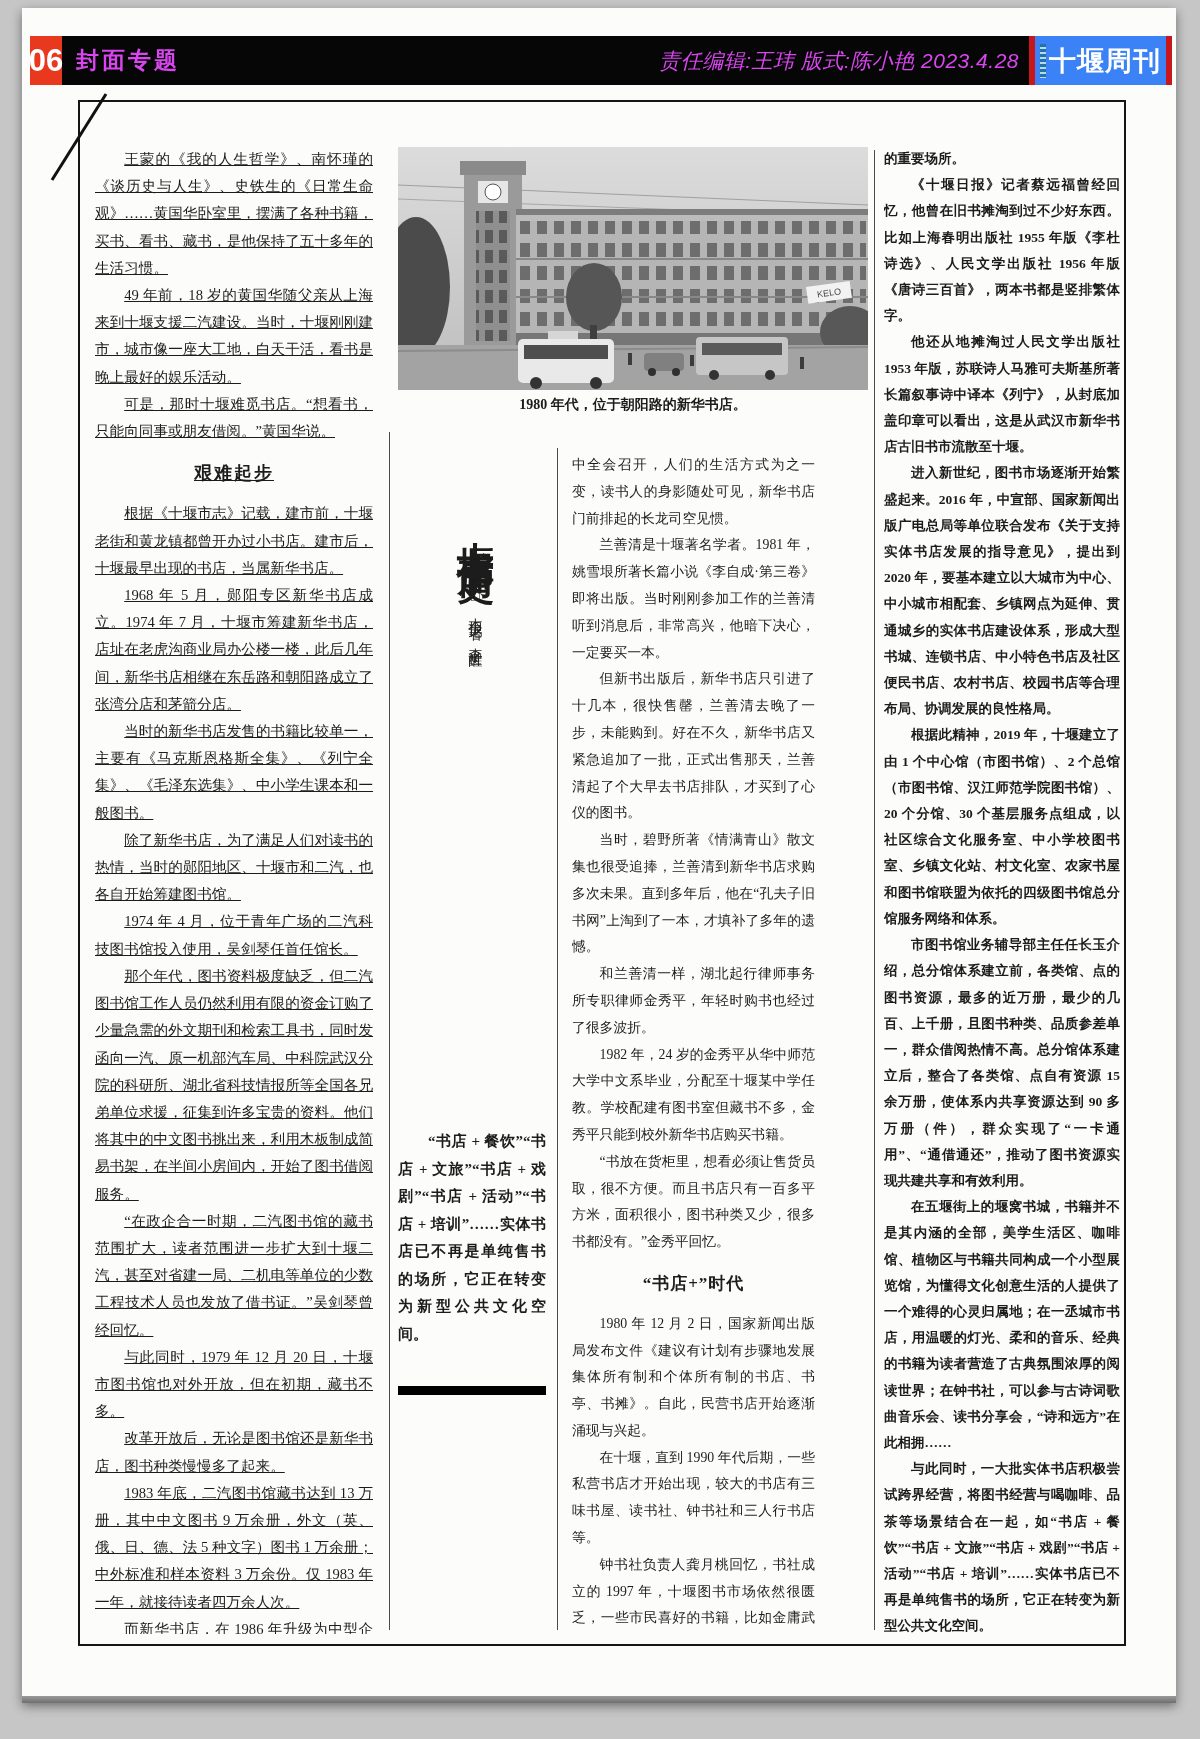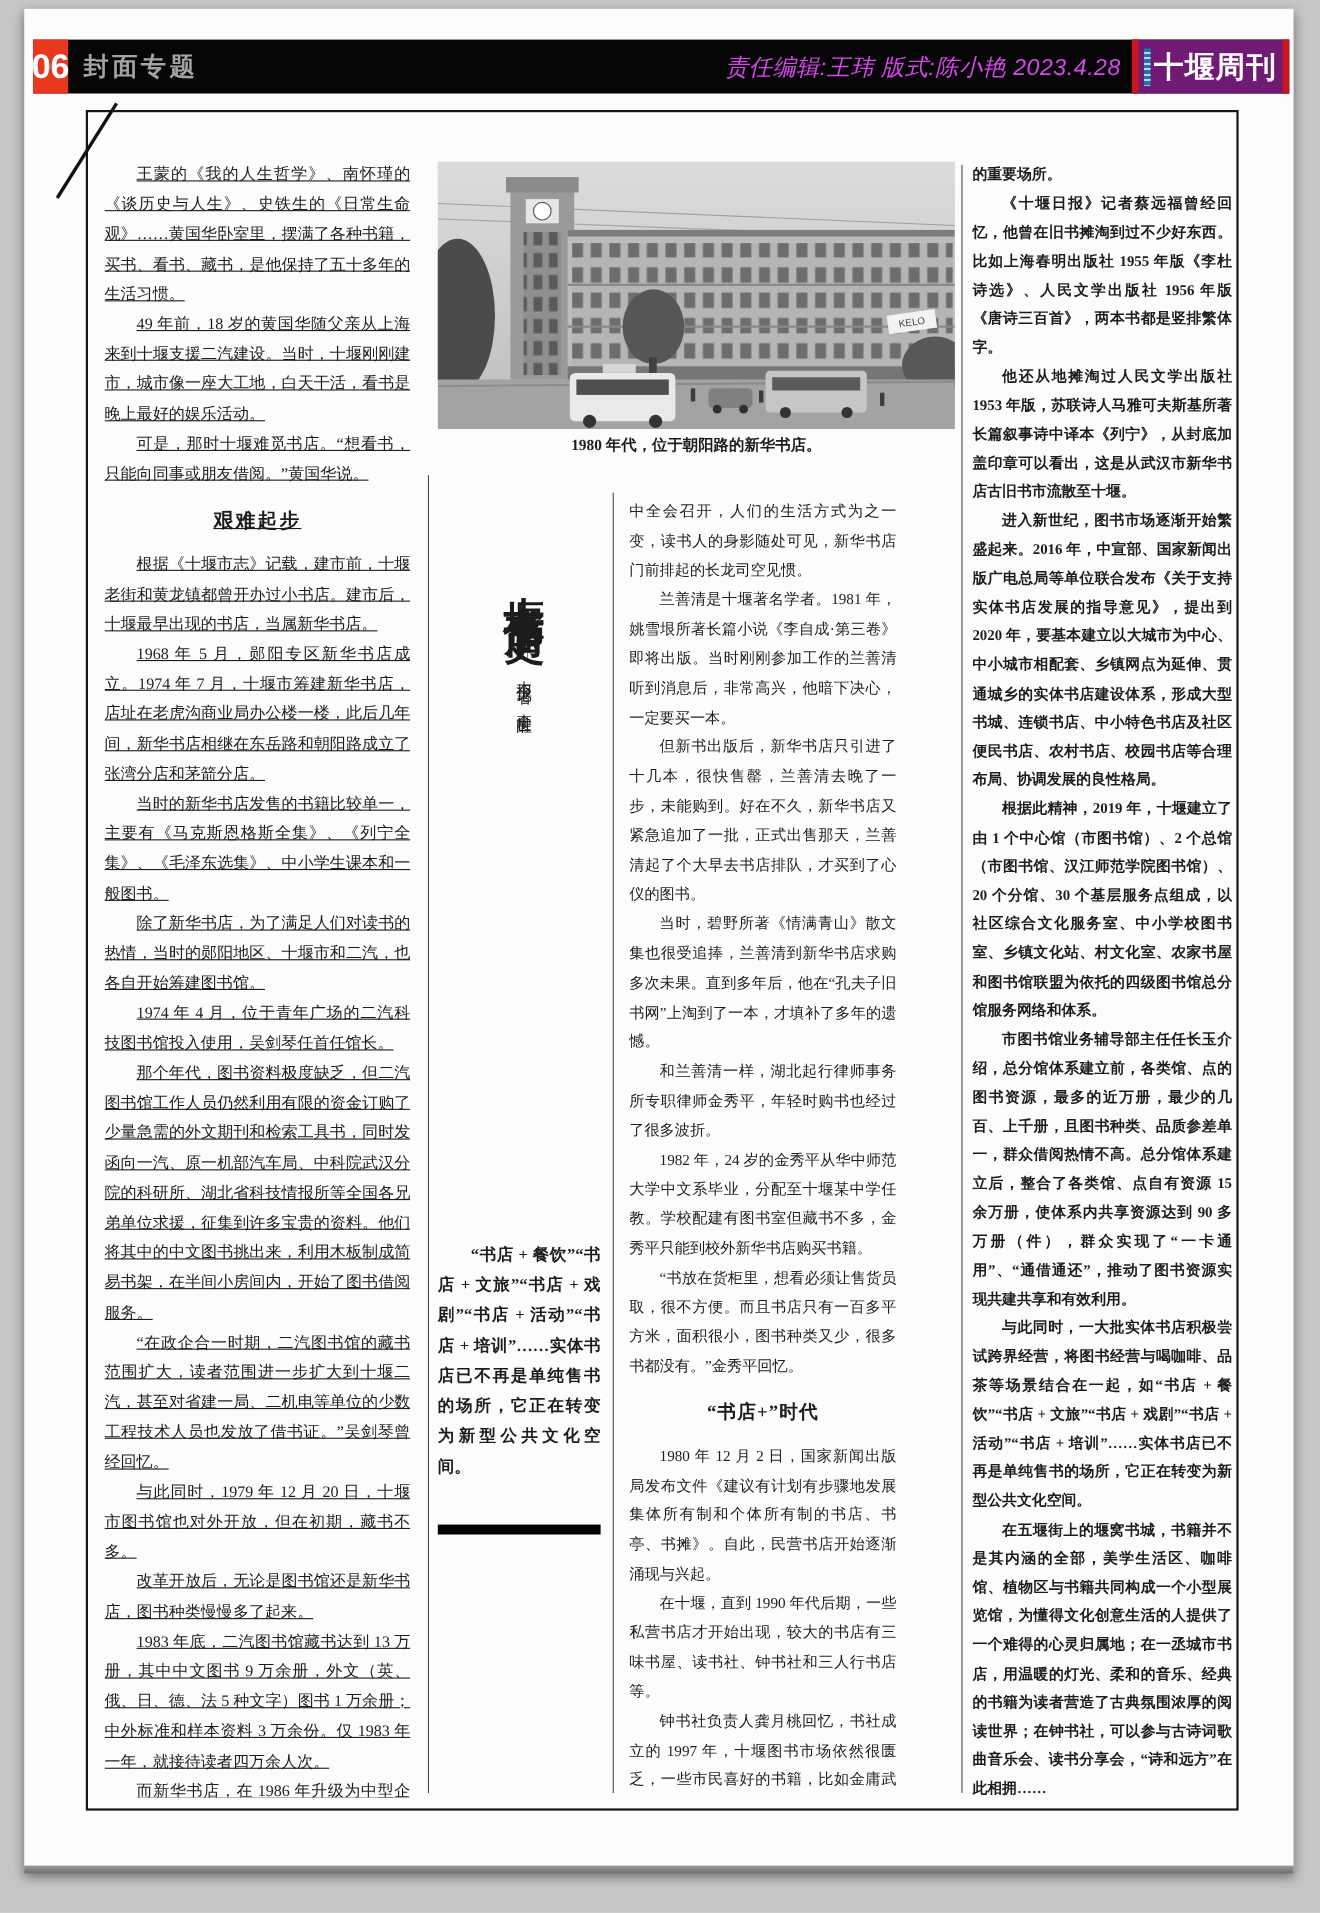--- a/index.html
+++ b/index.html
@@ -7,24 +7,24 @@
        font-family:"Liberation Serif","DejaVu Serif",serif;color:#1c1c1c;}
   .page{position:absolute;left:22px;top:8px;width:1154px;height:1694px;background:#fcfcfb;
         box-shadow:0 4px 10px rgba(0,0,0,.45);}
   .page-edge{position:absolute;left:22px;top:1696px;width:1154px;height:7px;
         background:linear-gradient(#9a9a9a,#6f6f6f);}
   
   .topbar{position:absolute;left:30px;top:36px;width:1142px;height:49px;background:#060606;
         display:flex;align-items:center;font-family:"Liberation Sans","DejaVu Sans",sans-serif;}
   .pagenum{width:32px;height:49px;background:#e8391f;color:#fff;font-size:31px;font-weight:bold;
         display:flex;align-items:center;justify-content:center;}
-  .section{color:#a3a3a3;font-size:23px;font-weight:bold;letter-spacing:3px;margin-left:14px;}
+  .section{color:#d946ef;font-size:23px;font-weight:bold;letter-spacing:3px;margin-left:14px;}
   .sp{flex:1;}
   .editors{color:#d946ef;font-size:21px;font-style:italic;margin-right:10px;letter-spacing:.5px;}
-  .masthead{height:49px;display:flex;align-items:center;background:#701a75;
+  .masthead{height:49px;display:flex;align-items:center;background:#3b82f6;
         border-left:6px solid #c8161d;border-right:6px solid #c8161d;padding:0 5px;}
   .micro{width:6px;height:34px;margin-right:3px;
         background:repeating-linear-gradient(#2173ac 0 3px,#bcd7ea 3px 5px);}
   .mh-text{color:#fff;font-size:27px;font-weight:bold;letter-spacing:1px;
         font-family:"Liberation Serif","DejaVu Serif",serif;}
   
   .frame{position:absolute;left:78px;top:100px;width:1044px;height:1542px;border:2px solid #151515;}
   .fold{position:absolute;left:0;top:0;width:1200px;height:1739px;pointer-events:none;}
   
   .col{position:absolute;overflow:hidden;text-align:justify;}
@@ -187,18 +187,18 @@
 
 </div>
 
 <div class="col col3">
   <p class="noind">的重要场所。</p>
   <p>《十堰日报》记者蔡远福曾经回忆，他曾在旧书摊淘到过不少好东西。比如上海春明出版社 1955 年版《李杜诗选》、人民文学出版社 1956 年版《唐诗三百首》，两本书都是竖排繁体字。</p>
   <p>他还从地摊淘过人民文学出版社 1953 年版，苏联诗人马雅可夫斯基所著长篇叙事诗中译本《列宁》，从封底加盖印章可以看出，这是从武汉市新华书店古旧书市流散至十堰。</p>
   <p>进入新世纪，图书市场逐渐开始繁盛起来。2016 年，中宣部、国家新闻出版广电总局等单位联合发布《关于支持实体书店发展的指导意见》，提出到 2020 年，要基本建立以大城市为中心、中小城市相配套、乡镇网点为延伸、贯通城乡的实体书店建设体系，形成大型书城、连锁书店、中小特色书店及社区便民书店、农村书店、校园书店等合理布局、协调发展的良性格局。</p>
   <p>根据此精神，2019 年，十堰建立了由 1 个中心馆（市图书馆）、2 个总馆（市图书馆、汉江师范学院图书馆）、20 个分馆、30 个基层服务点组成，以社区综合文化服务室、中小学校图书室、乡镇文化站、村文化室、农家书屋和图书馆联盟为依托的四级图书馆总分馆服务网络和体系。</p>
   <p>市图书馆业务辅导部主任任长玉介绍，总分馆体系建立前，各类馆、点的图书资源，最多的近万册，最少的几百、上千册，且图书种类、品质参差单一，群众借阅热情不高。总分馆体系建立后，整合了各类馆、点自有资源 15 余万册，使体系内共享资源达到 90 多万册（件），群众实现了“一卡通用”、“通借通还”，推动了图书资源实现共建共享和有效利用。</p>
+  <p>在五堰街上的堰窝书城，书籍并不是其内涵的全部，美学生活区、咖啡馆、植物区与书籍共同构成一个小型展览馆，为懂得文化创意生活的人提供了一个难得的心灵归属地；在一丞城市书店，用温暖的灯光、柔和的音乐、经典的书籍为读者营造了古典氛围浓厚的阅读世界；在钟书社，可以参与古诗词歌曲音乐会、读书分享会，“诗和远方”在此相拥……</p>
   <p>与此同时，一大批实体书店积极尝试跨界经营，将图书经营与喝咖啡、品茶等场景结合在一起，如“书店 + 餐饮”“书店 + 文旅”“书店 + 戏剧”“书店 + 活动”“书店 + 培训”……实体书店已不再是单纯售书的场所，它正在转变为新型公共文化空间。</p>
-  <p>在五堰街上的堰窝书城，书籍并不是其内涵的全部，美学生活区、咖啡馆、植物区与书籍共同构成一个小型展览馆，为懂得文化创意生活的人提供了一个难得的心灵归属地；在一丞城市书店，用温暖的灯光、柔和的音乐、经典的书籍为读者营造了古典氛围浓厚的阅读世界；在钟书社，可以参与古诗词歌曲音乐会、读书分享会，“诗和远方”在此相拥……</p>
 
 </div>
 
 <div class="page-edge"></div>
 
 </body></html>

